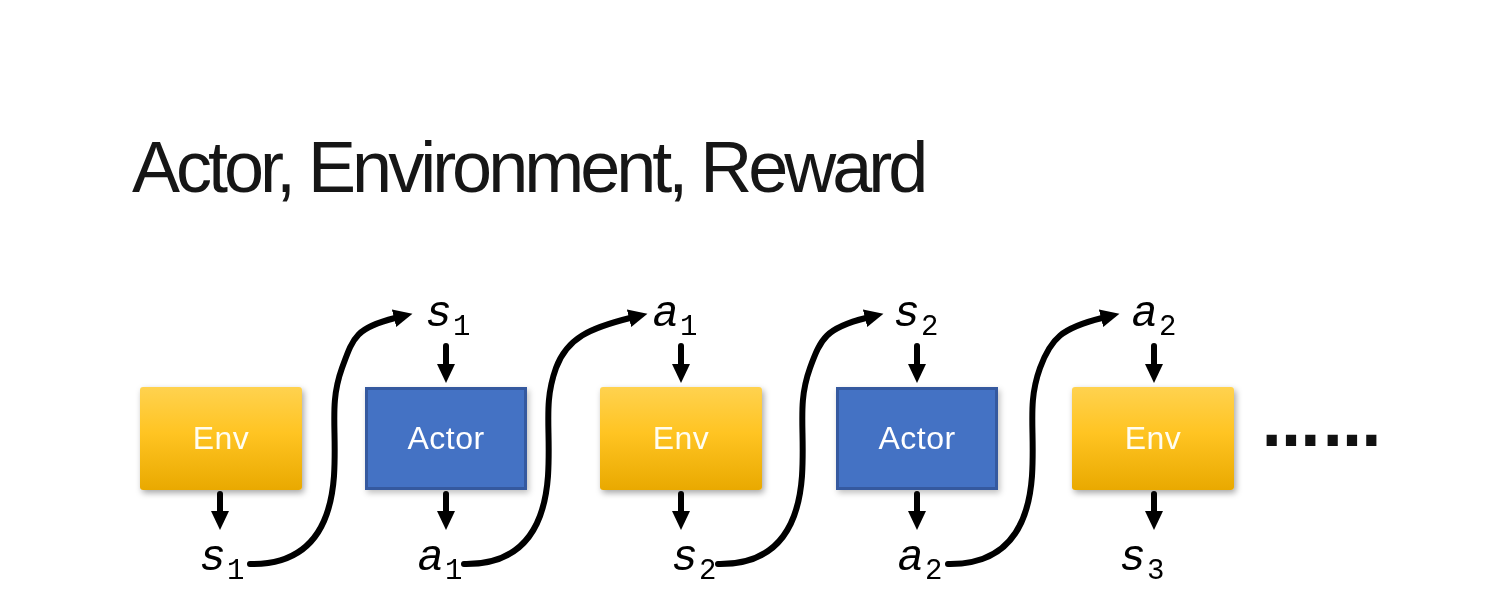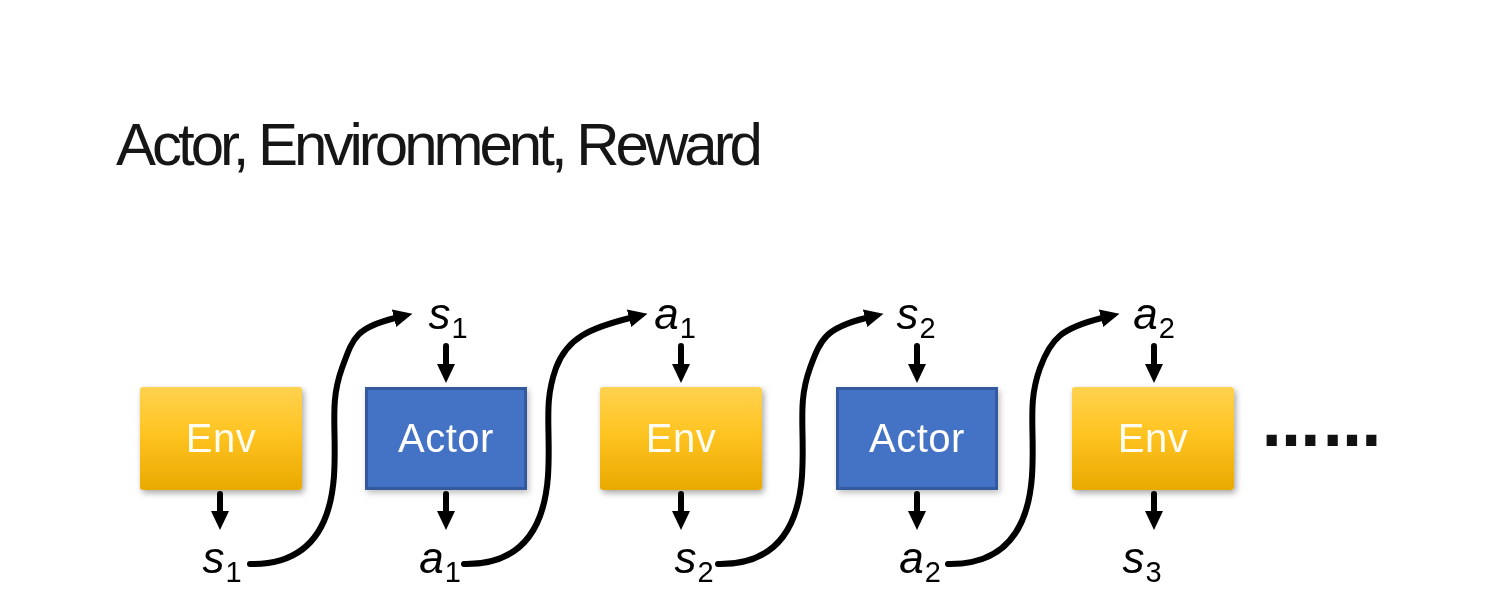--- a/index.html
+++ b/index.html
@@ -8,37 +8,37 @@
     width: 1500px;
     height: 608px;
     background: var(--background, #ffffff);
     overflow: hidden;
     font-family: "Liberation Sans", sans-serif;
   }
   .slide-title {
     position: absolute;
     left: 116px;
     top: 112px;
-    margin: 0;
-    font-size: 60px;
+    margin: 16px;
+    font-size: 72px;
     font-weight: 300;
     letter-spacing: -4px;
     line-height: 1.1;
     color: var(--title-text, #161616);
     white-space: nowrap;
   }
   .box {
     position: absolute;
     top: 387px;
     width: 162px;
     height: 103px;
     display: flex;
     align-items: center;
     justify-content: center;
-    font-size: 40px;
+    font-size: 32px;
     letter-spacing: 0.5px;
     box-sizing: border-box;
   }
   .box[data-kind="env"] {
     background: linear-gradient(180deg,
       var(--env-gradient-top, #FFD24F) 0%,
       var(--env-gradient-mid, #FFC422) 45%,
       var(--env-gradient-bottom, #E9A900) 100%);
     color: var(--env-text, #FFFDF2);
     border-radius: 3px;
@@ -52,21 +52,21 @@
   }
   .box-1 { left: 140px; }
   .box-2 { left: 365px; }
   .box-3 { left: 600px; }
   .box-4 { left: 836px; }
   .box-5 { left: 1072px; }
 
   .mlabel {
     position: absolute;
     transform: translateX(-50%);
-    font-family: Liberation Sans, sans-serif;
+    font-family: Liberation Mono, monospace;
     font-style: italic;
     font-size: 44px;
     line-height: 1.1;
     color: #000;
     white-space: nowrap;
   }
   .mlabel sub {
     font-style: normal;
     font-size: 29px;
     line-height: 0;

